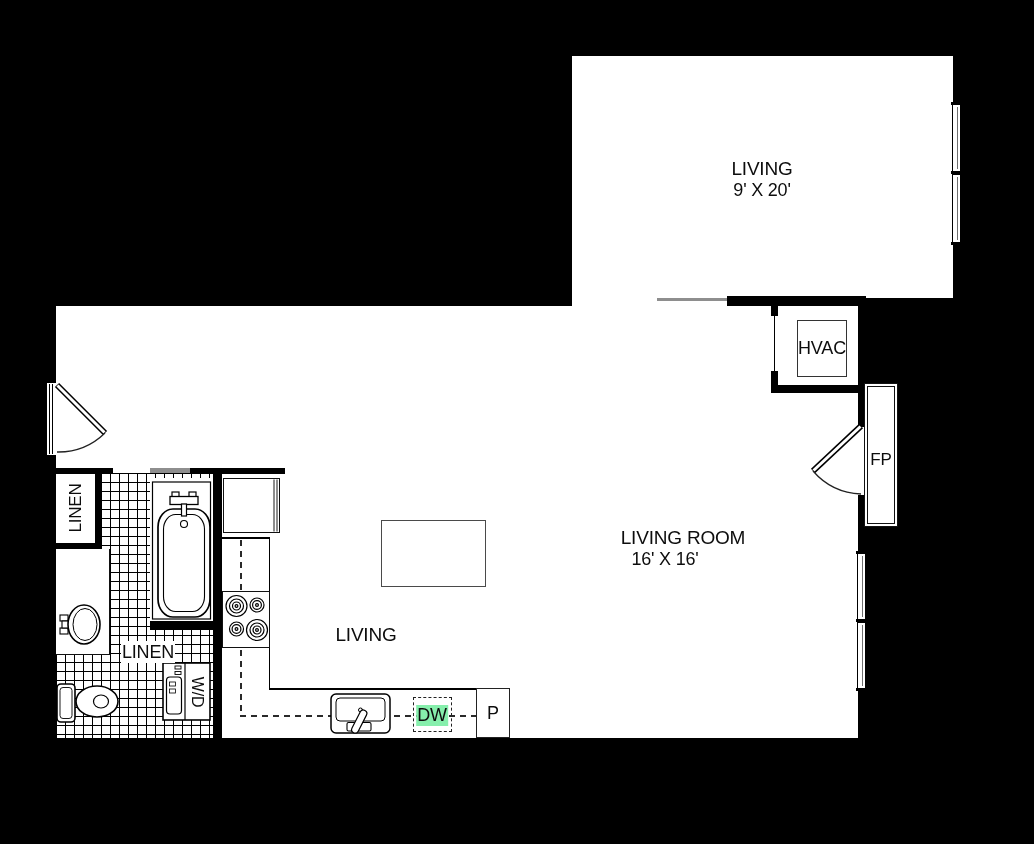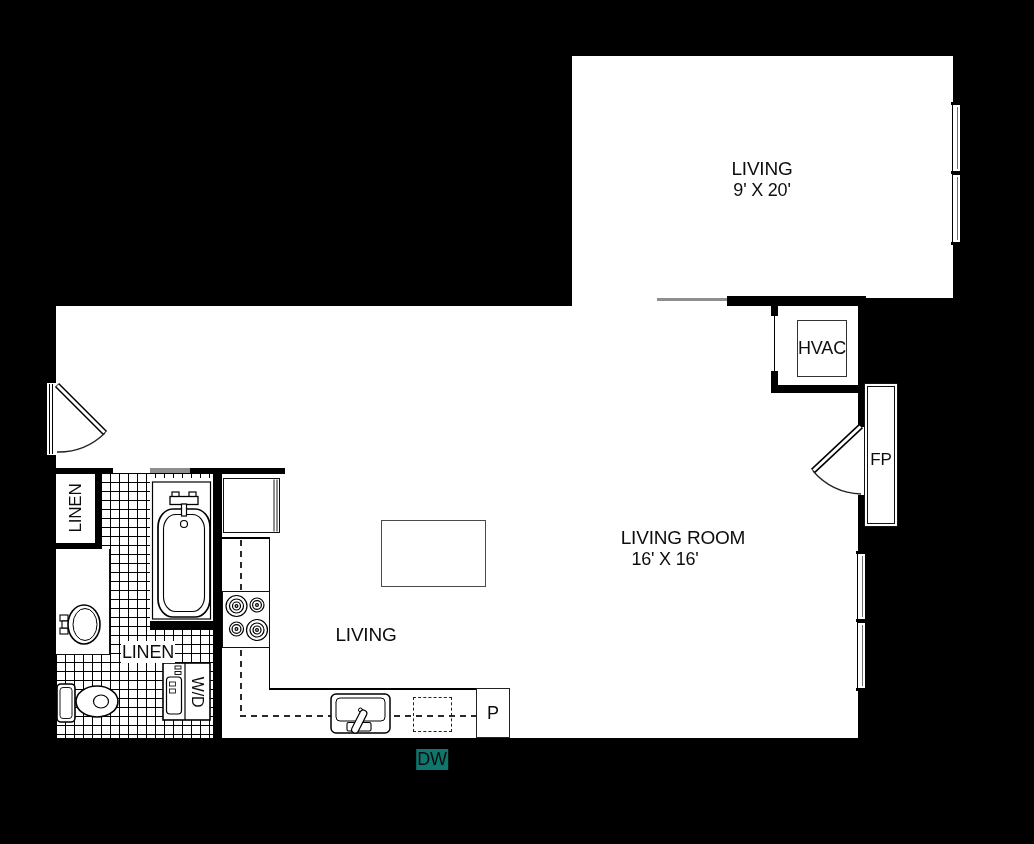--- a/index.html
+++ b/index.html
@@ -201,19 +201,19 @@
   <div class="lbl cx" style="left:366px;top:624px;font-size:19px;">LIVING</div>
 
   <div class="abs" style="left:121px;top:641px;width:54px;height:22px;background:#fff;display:flex;align-items:center;justify-content:center;">
     <span class="lbl" style="position:static;font-size:18px;">LINEN</span>
   </div>
 
   <div class="lbl" style="left:76px;top:508px;font-size:17px;transform:translate(-50%,-50%) rotate(-90deg);">LINEN</div>
 
   <div class="lbl" style="left:197px;top:692px;font-size:16px;transform:translate(-50%,-50%) rotate(90deg);">W/D</div>
 
-  <div class="lbl cx" style="left:432px;top:705px;font-size:18px;background:#0f766e;padding:0 1px;margin-top:44px;">DW</div>
+  <div class="lbl cx" style="left:432px;top:705px;font-size:18px;background:#86efac;padding:0 1px;">DW</div>
 
   <div class="lbl cx" style="left:493px;top:703px;font-size:18px;">P</div>
 
   <div class="lbl" style="left:881px;top:460px;font-size:17px;transform:translate(-50%,-50%);">FP</div>
 
 </div>
 
 </body></html>

